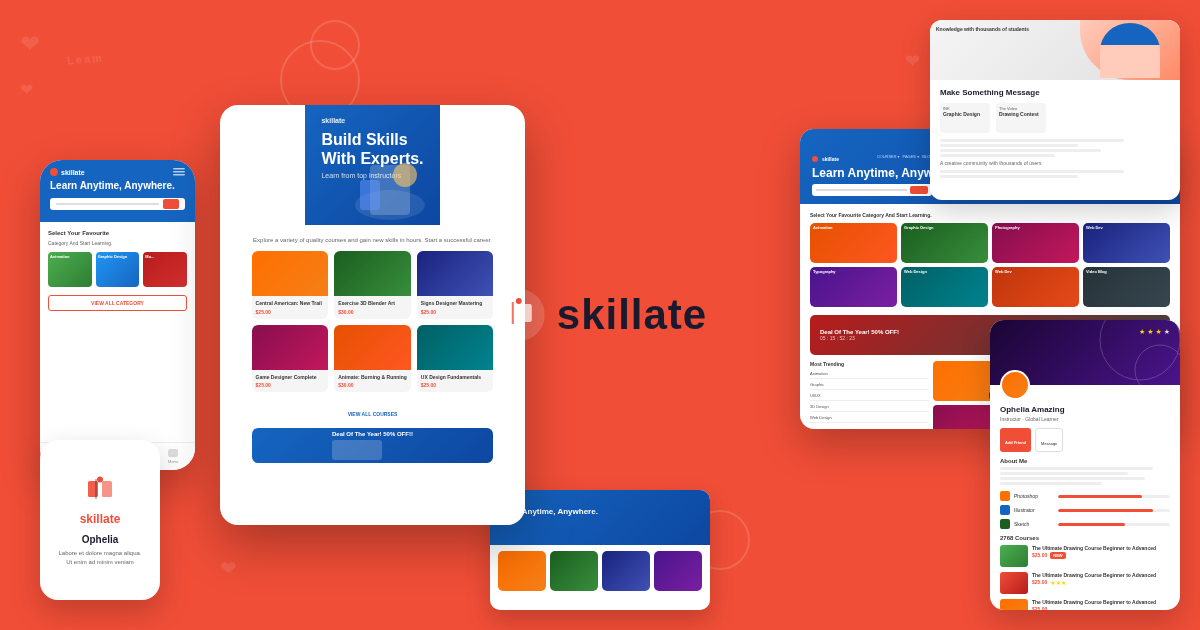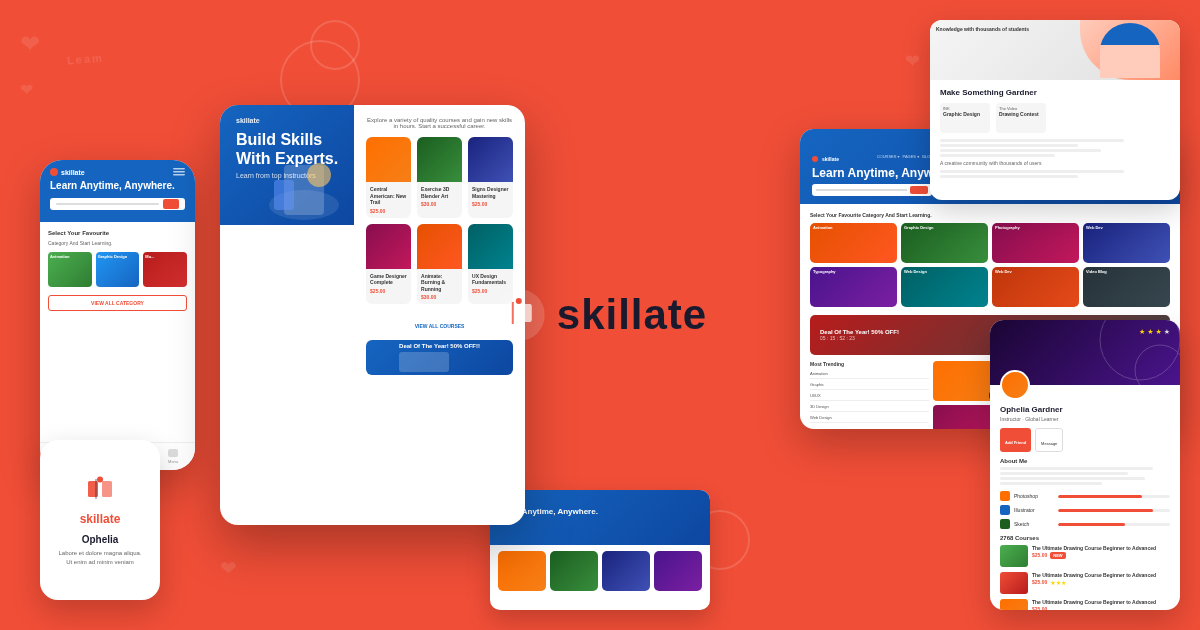--- a/index.html
+++ b/index.html
@@ -248,20 +248,22 @@
       background: white;
       border-radius: 18px;
       box-shadow: 0 20px 50px rgba(0,0,0,0.3);
       overflow: hidden;
       z-index: 6;
     }
     .tablet-screen {
       width: 100%;
       height: 100%;
       display: flex;
+      flex-direction: column;
+      align-items: center;
     }
     .tablet-hero {
       background: linear-gradient(135deg, #1565C0, #0D47A1);
       height: 120px;
       padding: 12px 16px;
       position: relative;
       overflow: hidden;
     }
     .tablet-hero-brand {
       font-size: 7px;
@@ -1024,21 +1026,21 @@
   </div>
 
   <div class="desktop-top-right">
     <div class="dtr-top-img">
       <div style="padding:6px;font-size:5px;color:#333;font-weight:600;">Knowledge with thousands of students</div>
       <div class="dtr-img-content">
         <div class="dtr-person"></div>
       </div>
     </div>
     <div class="dtr-body">
-      <div class="dtr-title">Make Something Gardner</div>
+      <div class="dtr-title">Make Something Message</div>
       <div class="dtr-cards-row">
         <div class="dtr-mini-card">
           <div class="dtr-mini-label">INK</div>
           <div class="dtr-mini-val">Graphic Design</div>
         </div>
         <div class="dtr-mini-card">
           <div class="dtr-mini-label">The Video</div>
           <div class="dtr-mini-val">Drawing Contest</div>
         </div>
       </div>
@@ -1156,21 +1158,21 @@
       <div style="position:absolute;right:10px;top:8px;">
         <div class="pc-stars">
           <span class="pc-star">★</span>
           <span class="pc-star">★</span>
           <span class="pc-star">★</span>
           <span class="pc-star empty">★</span>
         </div>
       </div>
     </div>
     <div class="pc-body">
-      <div class="pc-name">Ophelia Gardner</div>
+      <div class="pc-name">Ophelia Amazing</div>
       <div class="pc-sub">Instructor · Global Learner</div>
       <div style="display:flex;gap:4px;margin-bottom:6px;">
         <div style="background:#F04E37;border-radius:3px;padding:2px 5px;">
           <span style="font-size:4px;color:white;font-weight:700;">Add Friend</span>
         </div>
         <div style="border:1px solid #ddd;border-radius:3px;padding:2px 5px;">
           <span style="font-size:4px;color:#333;">Message</span>
         </div>
       </div>
       <div class="pc-about-label">About Me</div>

